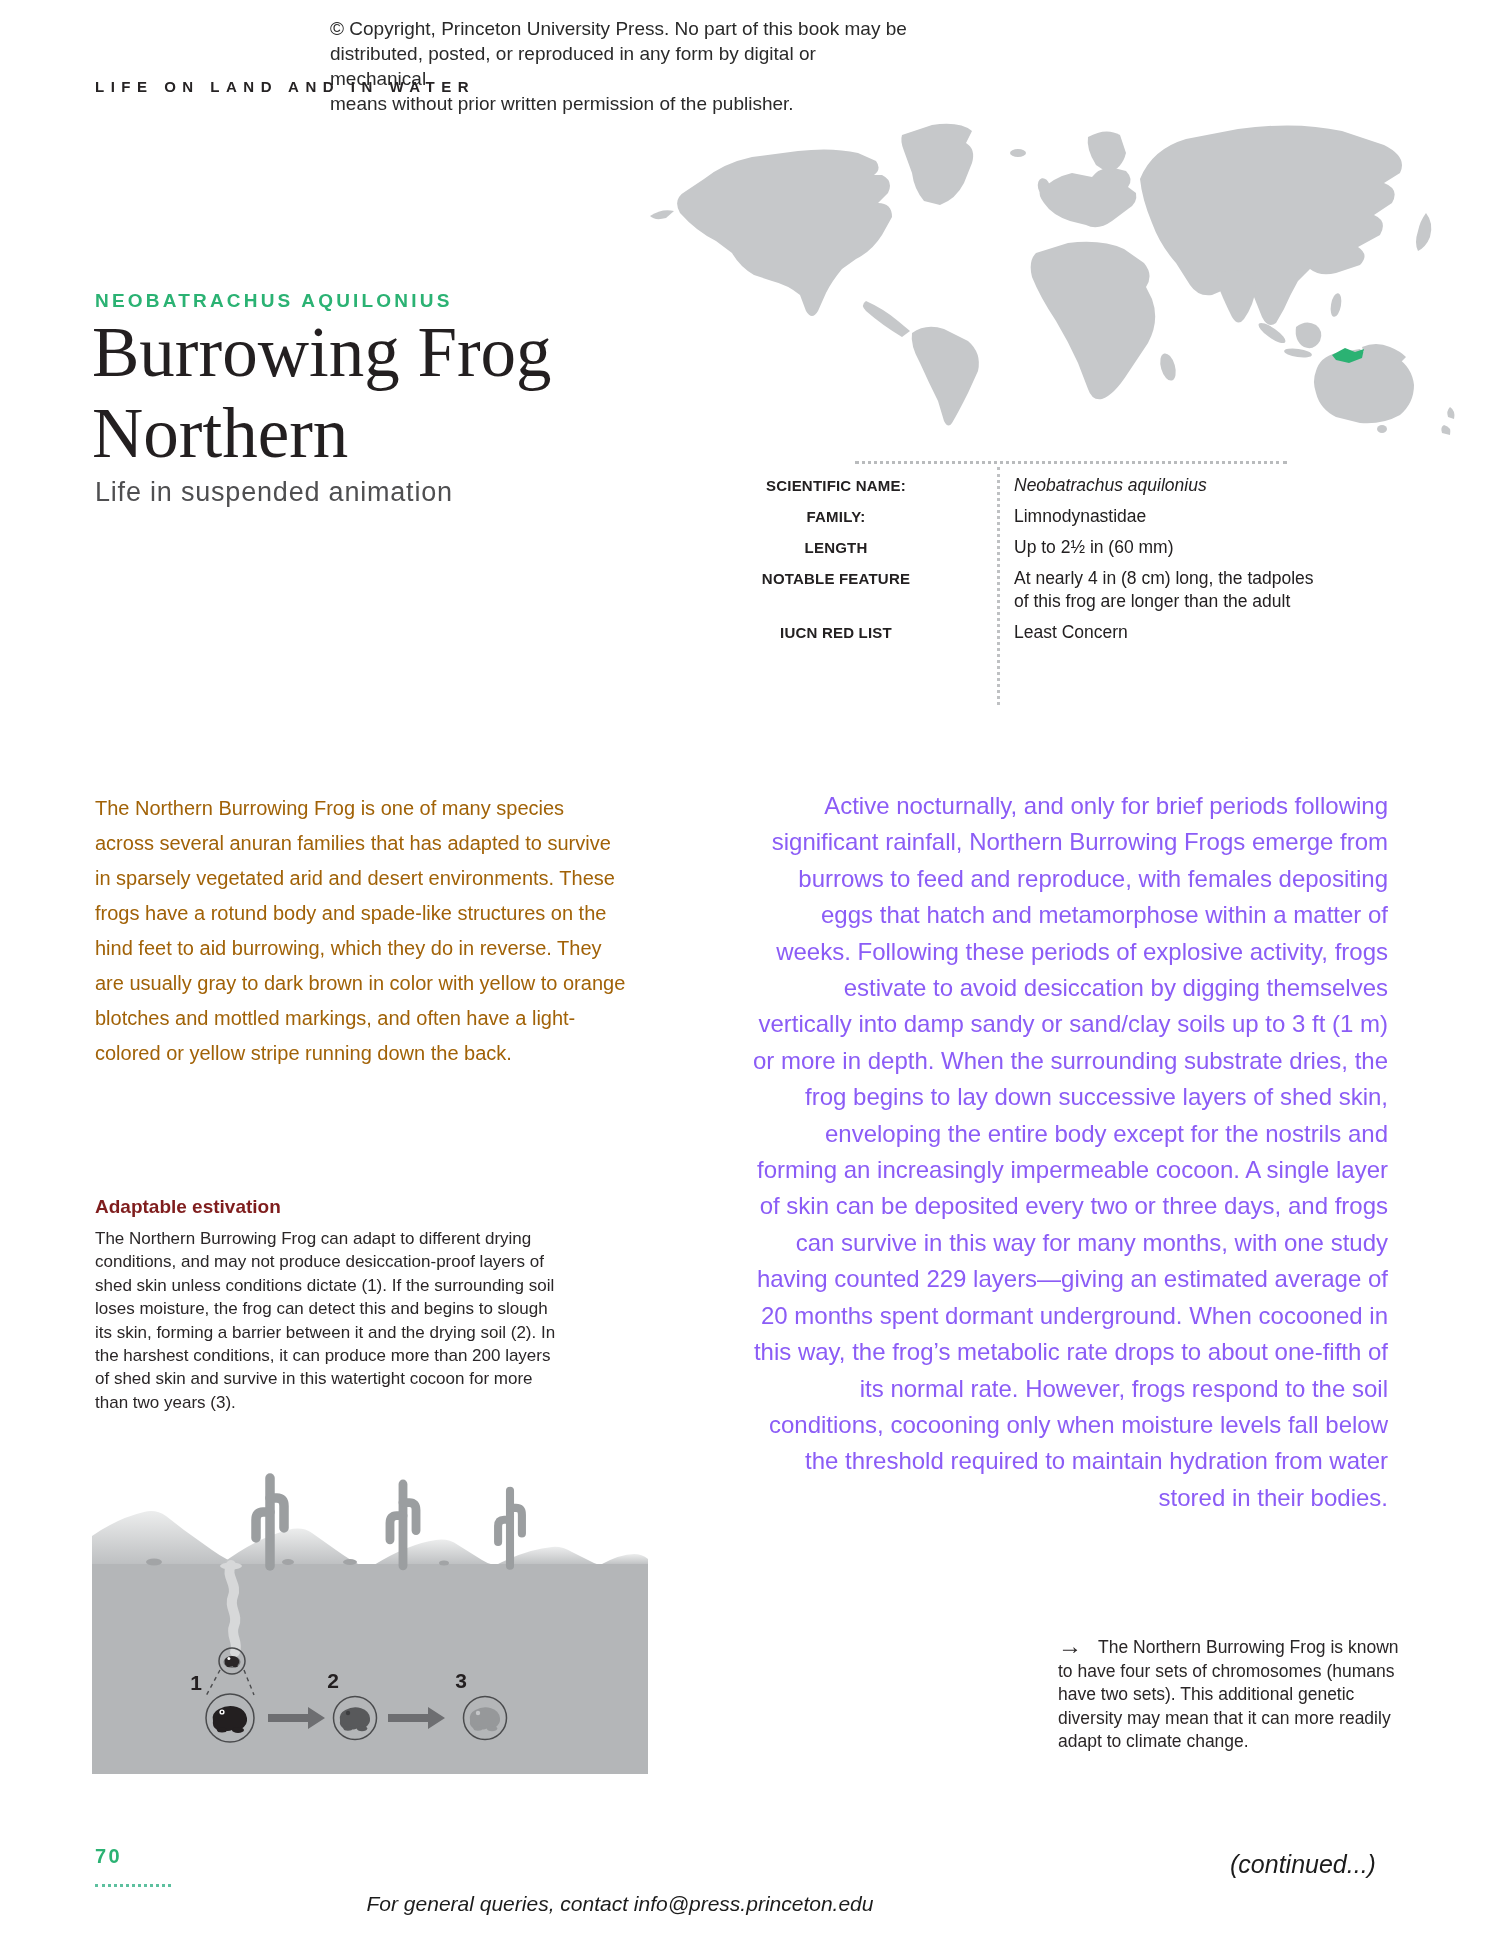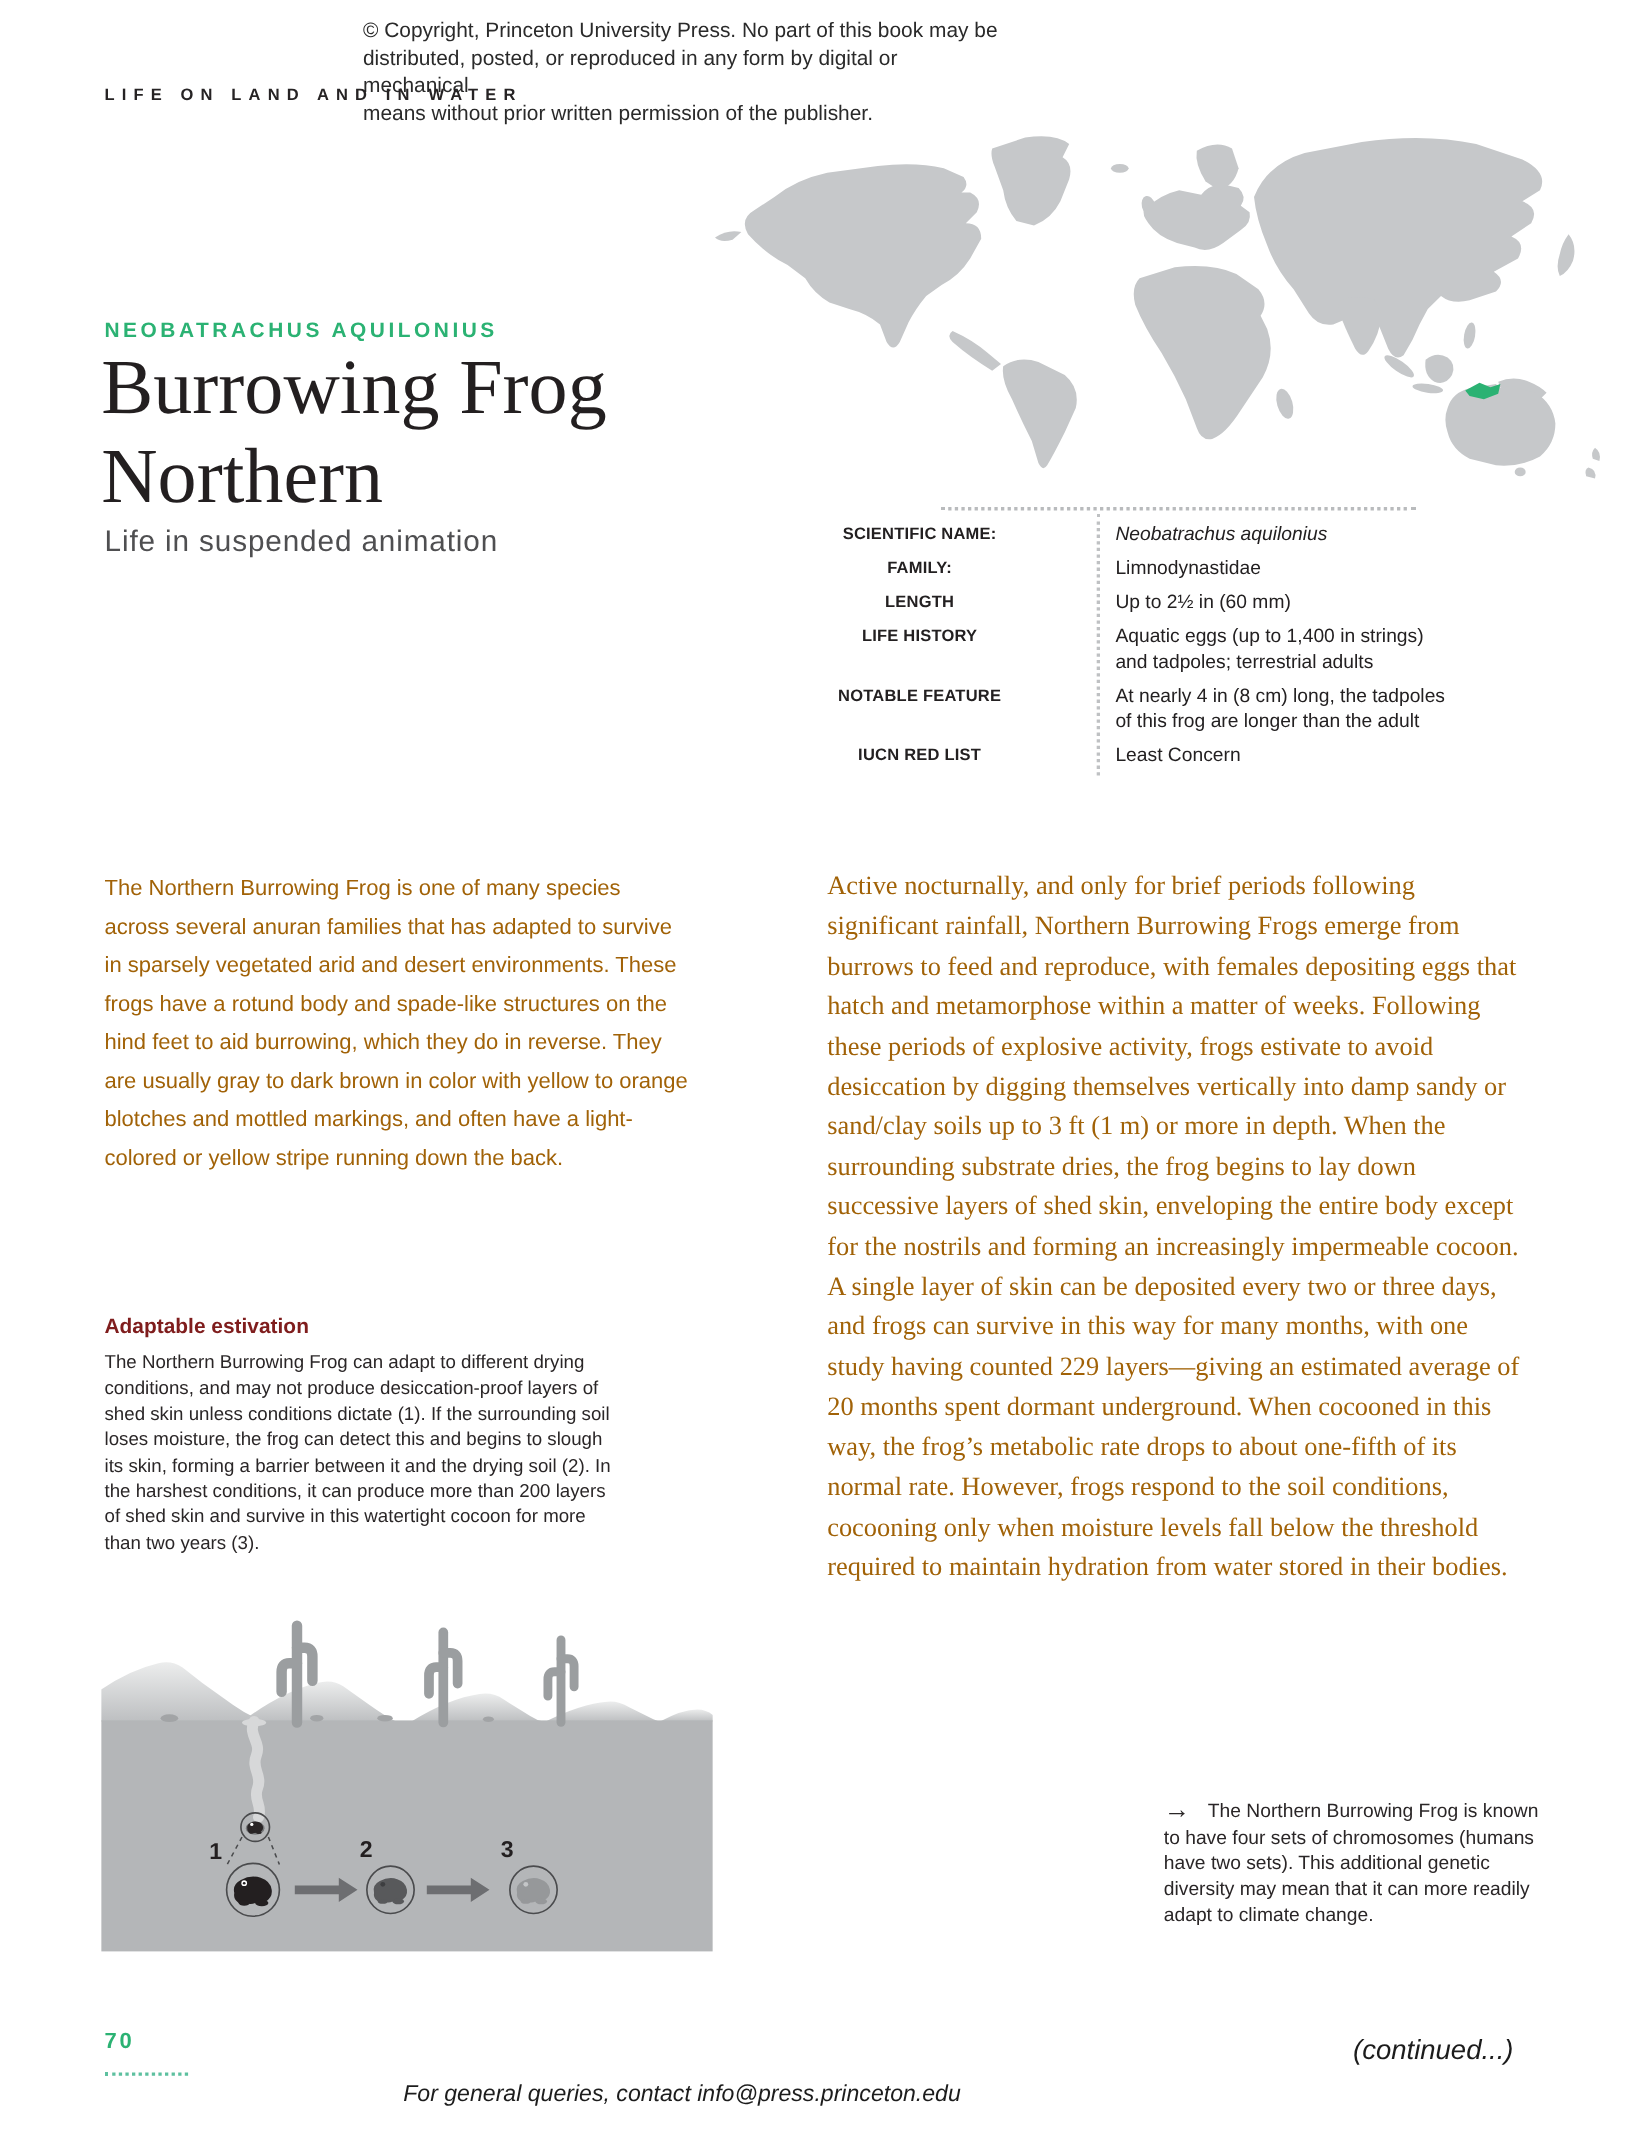--- a/index.html
+++ b/index.html
@@ -23,22 +23,22 @@
   .ft-rows{position:absolute;left:0;top:13px;width:680px;}
   .ft-row{display:grid;grid-template-columns:272px 360px;column-gap:42px;margin-bottom:8px;}
   .ft-label{text-align:center;font-size:15px;font-weight:bold;line-height:23px;letter-spacing:0.2px;color:#232021;}
   .ft-value{font-size:17.5px;line-height:23px;color:#232021;white-space:pre-line;}
   .italic{font-style:italic;}
 
   .intro{left:95px;top:791px;width:532px;font-size:20px;font-weight:normal;line-height:35px;color:#a16207;}
   .sidebar-h{left:95px;top:1196px;font-size:19px;font-weight:bold;color:#7f1d1d;}
   .sidebar-b{left:95px;top:1227px;width:470px;font-size:17px;line-height:23.4px;color:#2a2627;}
 
-  .main-col{left:752px;top:788px;width:636px;font-family:Liberation Serif, serif;
-            font-size:24px;line-height:36.4px;color:#a16207;}
+  .main-col{left:752px;top:788px;width:636px;font-family:Liberation Sans, sans-serif;
+            font-size:24px;line-height:36.4px;color:#8b5cf6;text-align:right;}
 
   .diagram{left:92px;top:1462px;width:556px;height:330px;}
 
   .caption{left:1058px;top:1634px;width:350px;font-size:17.5px;line-height:23.5px;color:#2a2627;}
   .caption .arrow{font-size:24px;margin-right:16px;vertical-align:-1px;}
 
   .pagenum{left:95px;top:1845px;font-size:20px;font-weight:bold;letter-spacing:2.5px;color:#2bb273;}
   .pagenum-dots{left:95px;top:1884px;width:76px;border-top:3px dotted #5dc09f;}
   .continued{left:1230px;top:1850px;font-size:25px;font-style:italic;color:#1c1c1c;}
   .footer-query{left:0;top:1892px;width:1240px;text-align:center;font-size:21px;color:#1c1c1c;font-style:italic;}
@@ -114,25 +114,20 @@
         <div class="ft-label">SCIENTIFIC NAME:</div>
         <div class="ft-value italic">Neobatrachus aquilonius</div>
       </div>
       <div class="ft-row">
         <div class="ft-label">FAMILY:</div>
         <div class="ft-value">Limnodynastidae</div>
       </div>
       <div class="ft-row">
         <div class="ft-label">LENGTH</div>
         <div class="ft-value">Up to 2½ in (60 mm)</div>
-      </div>
-      <div class="ft-row">
-        <div class="ft-label">LIFE HISTORY</div>
-        <div class="ft-value">Aquatic eggs (up to 1,400 in strings)
-and tadpoles; terrestrial adults</div>
       </div>
       <div class="ft-row">
         <div class="ft-label">NOTABLE FEATURE</div>
         <div class="ft-value">At nearly 4 in (8 cm) long, the tadpoles
 of this frog are longer than the adult</div>
       </div>
       <div class="ft-row">
         <div class="ft-label">IUCN RED LIST</div>
         <div class="ft-value">Least Concern</div>
       </div>

